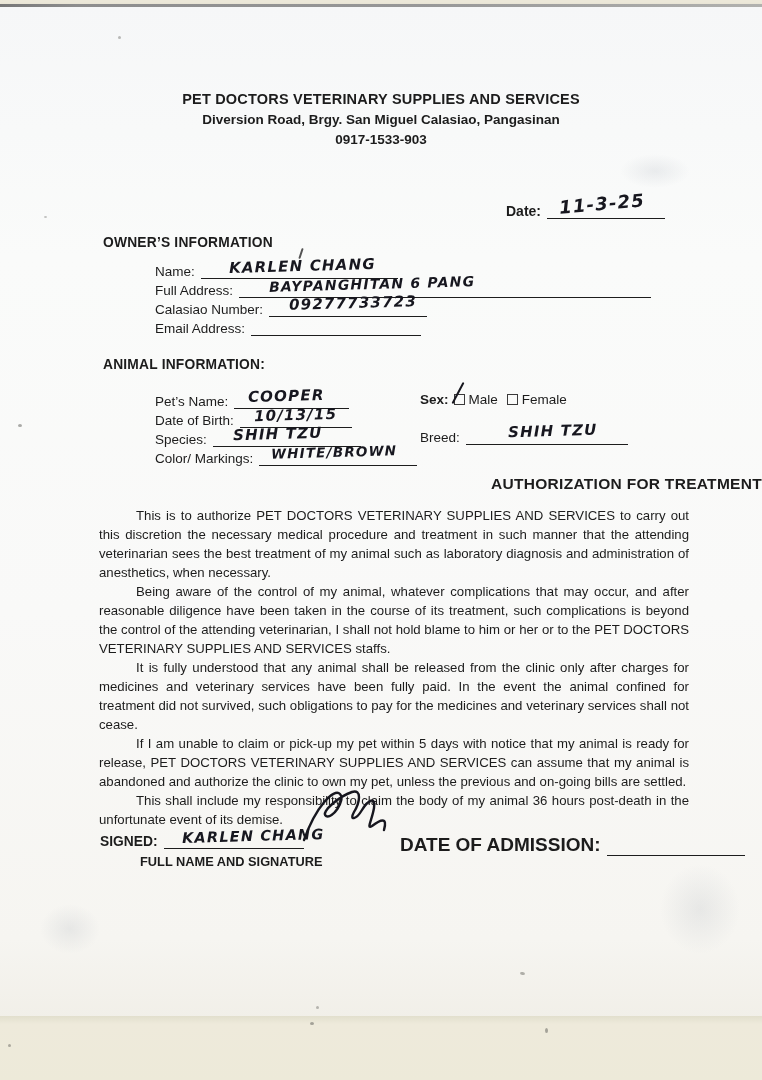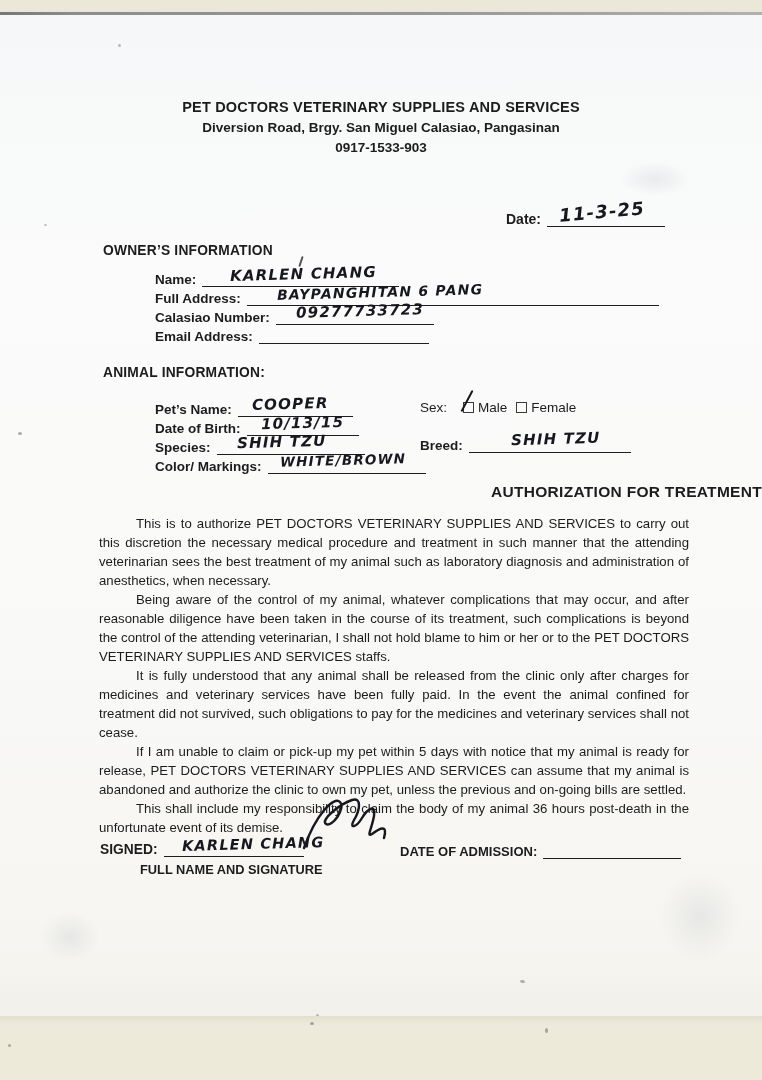--- a/index.html
+++ b/index.html
@@ -3,21 +3,21 @@
 <meta charset="utf-8">
 <style>
   html,body{margin:0;padding:0;}
   body{
     width:762px;height:1080px;position:relative;overflow:hidden;
     background:#ece8d9;
     font-family:"Liberation Sans",sans-serif;
     -webkit-font-smoothing:antialiased;
   }
   .page{
-    position:absolute;left:0;top:12px;width:762px;height:1016px;
+    position:absolute;left:0;top:4px;width:762px;height:1016px;
     background:linear-gradient(180deg,#f6f7f8 0%,#fafbfa 25%,#f9f9f8 60%,#f6f5f1 92%,#f1efe8 100%);
     box-shadow:0 2px 3px rgba(90,85,60,.35);
     color:#1c1c1c;
   }
   .edge-top{position:absolute;left:0;top:0;width:762px;height:3px;
     background:linear-gradient(90deg,#4c4c4c,#6a6a6a 10%,#777 55%,#9a9a96 100%);opacity:.75;}
   .bottom-strip{position:absolute;left:0;top:1016px;width:762px;height:64px;
     background:linear-gradient(180deg,#e2dfcd 0,#eeeadb 8px,#edead9 100%);}
   .speck{position:absolute;border-radius:50%;background:#5a5a55;}
   .smudge{position:absolute;border-radius:50%;background:radial-gradient(closest-side,rgba(120,130,145,.12),rgba(120,130,145,0));}
@@ -27,47 +27,47 @@
   .header .h2{font-size:13.5px;margin-top:5px;}
   .header .h3{font-size:13.5px;margin-top:5px;}
 
   .date-row{position:absolute;left:506px;top:196px;display:flex;align-items:flex-end;}
   .date-row .lbl{font-weight:bold;font-size:14px;}
   .date-row .line{width:118px;border-bottom:1.6px solid #1d1d1d;margin-left:6px;height:18px;position:relative;}
 
   .sec-title{position:absolute;font-weight:bold;font-size:13.8px;letter-spacing:.2px;}
 
   .field-row{position:absolute;display:flex;align-items:flex-end;font-size:13.5px;}
-  .field-row .lbl{font-weight:bold;white-space:nowrap;}
+  .field-row .lbl{font-weight:normal;white-space:nowrap;}
   .field-row .line{border-bottom:1.6px solid #1d1d1d;height:16px;margin-left:6px;position:relative;}
 
   .hw{
     font-family:"DejaVu Sans",sans-serif;font-style:italic;font-weight:bold;
     color:#17171f;white-space:nowrap;position:absolute;
     transform:rotate(-1.6deg);letter-spacing:1.2px;
   }
 
   .cb-row{position:absolute;font-size:13.5px;display:flex;align-items:center;}
-  .cb-row .lbl{font-weight:normal;margin-right:14px;}
+  .cb-row .lbl{font-weight:bold;margin-right:3px;}
   .cb{width:9px;height:9px;border:1.2px solid #3a3a3a;display:inline-block;margin:0 4px 0 2px;position:relative;background:transparent;}
   .cb .slash{position:absolute;left:2px;top:-14px;width:2px;height:24px;background:#17171f;transform:rotate(28deg);border-radius:2px;}
 
   .auth-title{position:absolute;left:0;top:471px;width:762px;text-align:right;font-weight:bold;font-size:15.5px;letter-spacing:.3px;}
 
   .paras{position:absolute;left:99px;top:502px;width:590px;font-size:13.2px;line-height:19px;text-align:justify;}
   .paras p{margin:0;text-indent:37px;}
 
   .signed-row{position:absolute;left:100px;top:828px;display:flex;align-items:flex-end;font-size:13.8px;}
   .signed-row .lbl{font-weight:bold;}
   .signed-row .line{width:140px;border-bottom:1.6px solid #1d1d1d;height:16px;margin-left:6px;position:relative;}
   .sig-caption{position:absolute;left:140px;top:850px;font-weight:bold;font-size:12.8px;}
   .sig-name{left:18px;top:-4px;font-size:14.5px;}
   .sig-flourish{position:absolute;left:132px;top:-46px;width:110px;height:56px;}
 
-  .admission-row{position:absolute;left:400px;top:830px;display:flex;align-items:flex-end;font-size:13px;}
+  .admission-row{position:absolute;left:400px;top:830px;display:flex;align-items:flex-end;font-size:19px;}
   .admission-row .lbl{font-weight:bold;white-space:nowrap;}
   .admission-row .line{width:138px;border-bottom:1.6px solid #1d1d1d;height:16px;margin-left:6px;position:relative;}
 
   .stray-mark{position:absolute;left:300px;top:244px;width:2px;height:11px;background:#2a2a2a;transform:rotate(18deg);border-radius:2px;opacity:.8;}
 </style>
 </head>
 <body>
 
 <div class="page">
   <div class="edge-top"></div>

